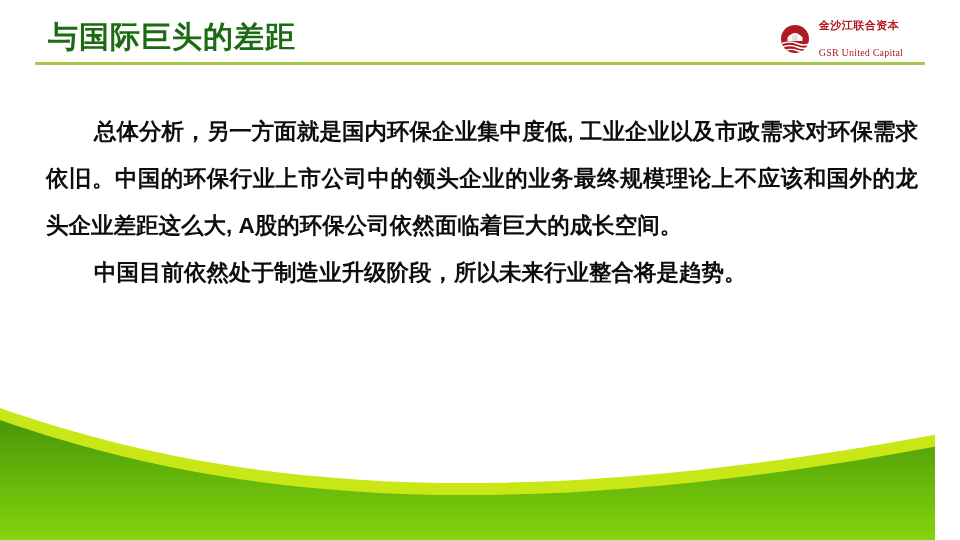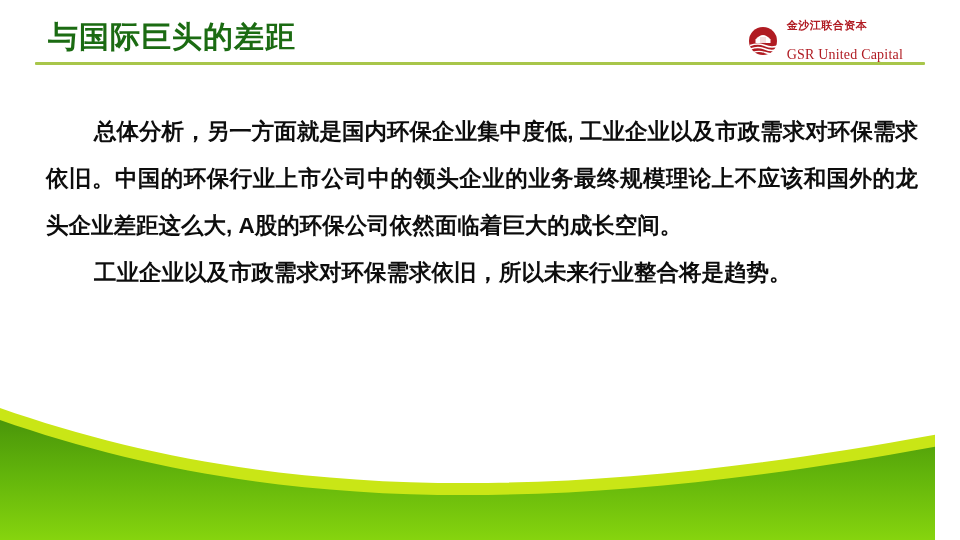--- a/index.html
+++ b/index.html
@@ -66,21 +66,21 @@
   }
   .logo-cn {
     font-size: 11px;
     font-weight: bold;
     color: #b01b22;
     letter-spacing: 0.5px;
     white-space: nowrap;
     font-family: "Liberation Serif", "DejaVu Serif", serif;
   }
   .logo-en {
-    font-size: 14px;
+    font-size: 10px;
     color: #b01b22;
     letter-spacing: 0.2px;
     white-space: nowrap;
     font-family: "Liberation Serif", "DejaVu Serif", serif;
     margin-top: 16px;
   }
 
   
   .body-copy {
     position: absolute;
@@ -132,21 +132,21 @@
       <path d="M5 26.5 Q11 24.2 17 26.5 Q23 28.8 28.5 26.5" stroke="#ffffff" stroke-width="1.4" fill="none"></path>
     </svg>
     <div class="logo-text">
       <div class="logo-cn">金沙江联合资本</div>
       <div class="logo-en">GSR United Capital</div>
     </div>
   </div>
 
   <div class="body-copy">
     <p class="para">总体分析，另一方面就是国内环保企业集中度低, 工业企业以及市政需求对环保需求依旧。中国的环保行业上市公司中的领头企业的业务最终规模理论上不应该和国外的龙头企业差距这么大, A股的环保公司依然面临着巨大的成长空间。</p>
-    <p class="para">工业企业以及市政需求对环保需求依旧，所以未来行业整合将是趋势。</p>
+    <p class="para">中国目前依然处于制造业升级阶段，所以未来行业整合将是趋势。</p>
   </div>
 
   <svg class="footer-band" viewBox="0 0 960 160" preserveAspectRatio="none">
     <defs>
       <linearGradient id="bandGrad" x1="0" y1="0" x2="0" y2="1">
         <stop offset="0%" stop-color="#4a960a"></stop>
         <stop offset="45%" stop-color="#62b40b"></stop>
         <stop offset="100%" stop-color="#86d40e"></stop>
       </linearGradient>
       <linearGradient id="grassFade" x1="0" y1="0" x2="0" y2="1">

